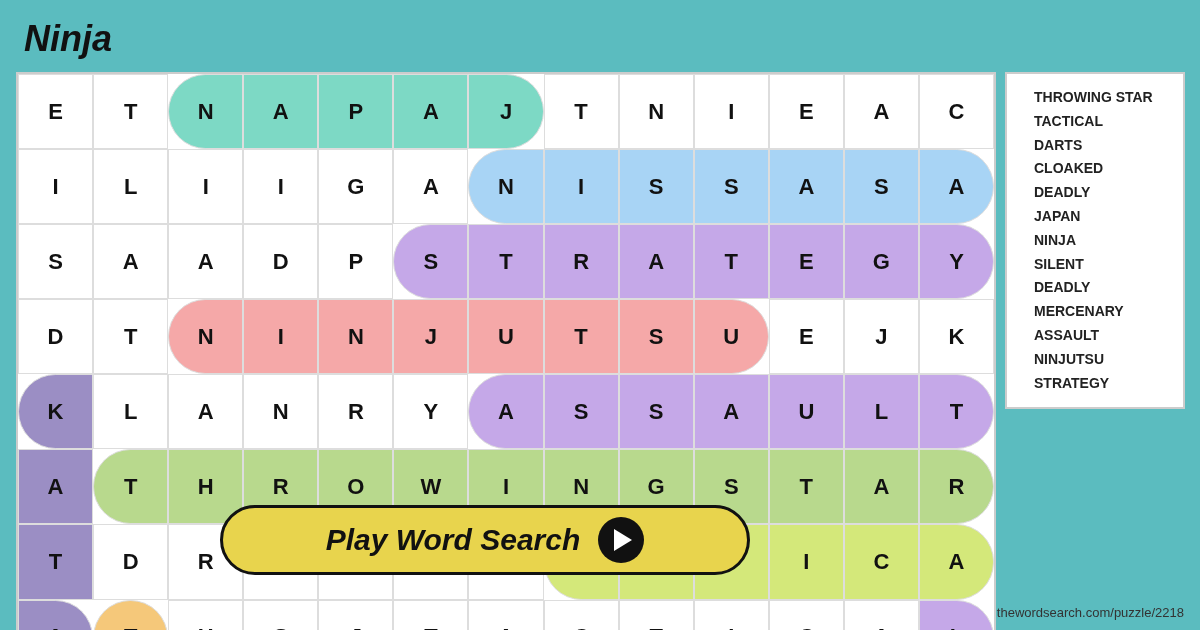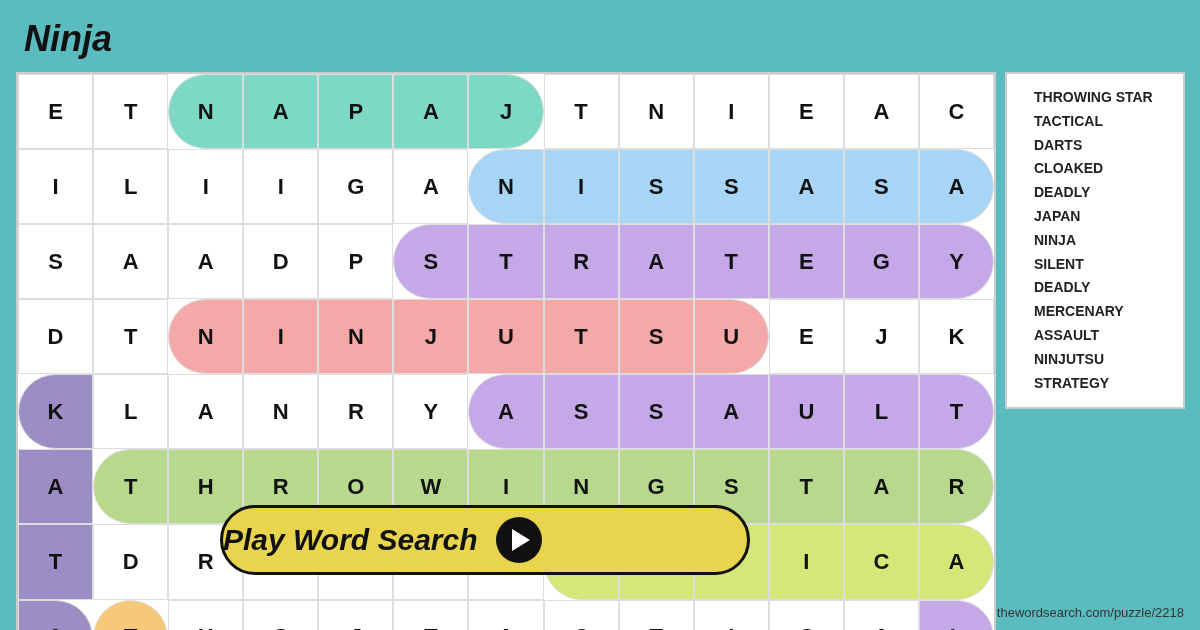--- a/index.html
+++ b/index.html
@@ -128,20 +128,21 @@
       position: absolute;
       bottom: 55px;
       left: 220px;
       width: 530px;
       height: 70px;
       background-color: #e8d44d;
       border: 3px solid #111;
       border-radius: 40px;
       display: flex;
       align-items: center;
+      justify-content: center;
       cursor: pointer;
       z-index: 10;
       margin-top: 34px;
     }
 
     #play-button-text {
       font-size: 30px;
       font-weight: bold;
       color: #111;
       font-style: italic;

